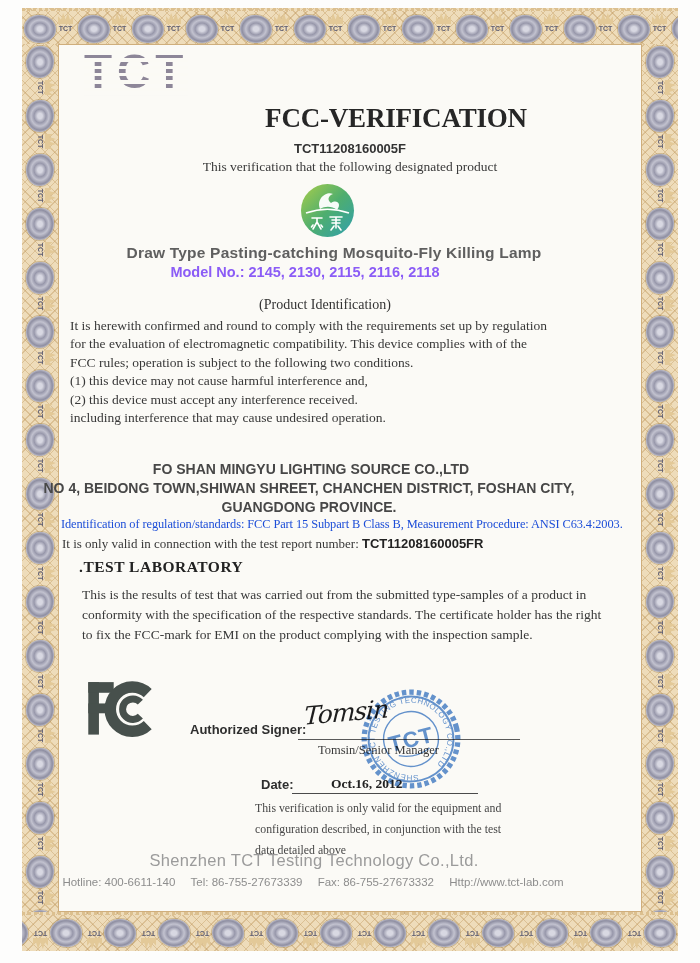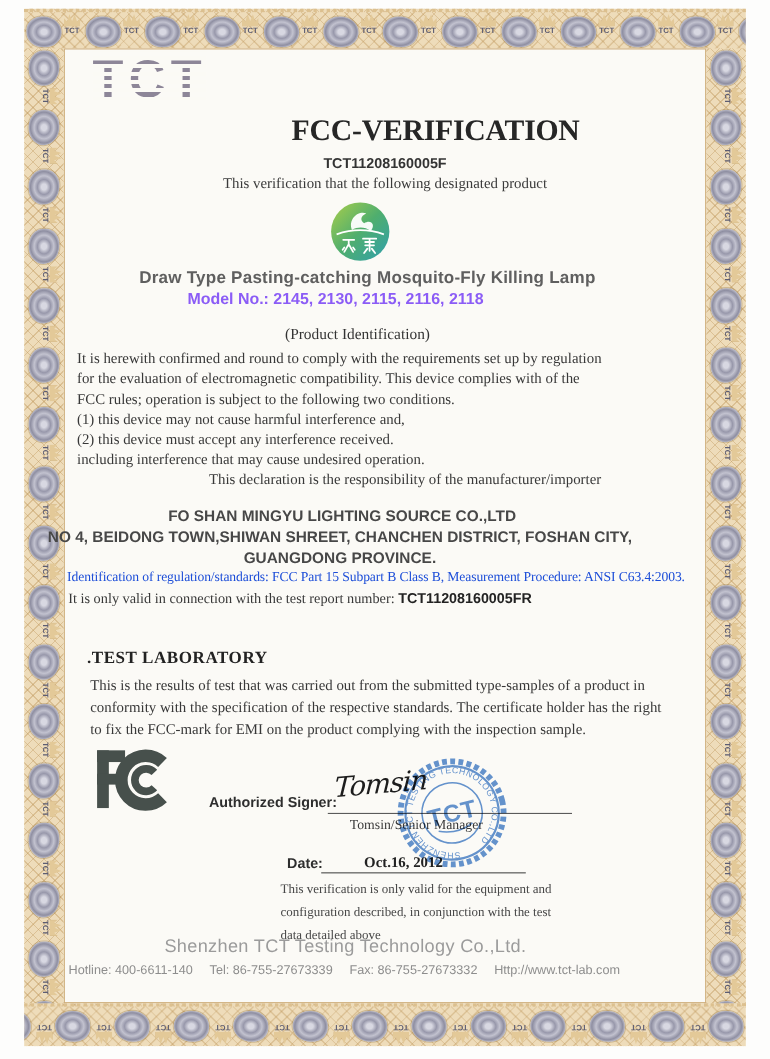--- a/index.html
+++ b/index.html
@@ -61,22 +61,22 @@
   .decl-resp{left:190px;top:428px;font:13.5px "Liberation Serif",serif;color:#383838;}
 
   .mfr-name{left:299px;top:461px;font:bold 14px "Liberation Sans",sans-serif;color:#474747;margin-left:12px;}
   .mfr-addr1{left:309px;top:480px;font:bold 14px "Liberation Sans",sans-serif;color:#474747;}
   .mfr-addr2{left:309px;top:499px;font:bold 14px "Liberation Sans",sans-serif;color:#474747;}
 
   .std-line{left:61px;top:517px;font:12.4px "Liberation Serif",serif;color:#1d4ed8;letter-spacing:-0.1px;}
   .valid-line{left:62px;top:536px;font:13px "Liberation Serif",serif;color:#383838;}
   .valid-line .report-no{font:bold 13px "Liberation Sans",sans-serif;color:#222;}
 
-  .lab-head{left:79px;top:558px;font:bold 15.5px "Liberation Serif",serif;color:#222;letter-spacing:0.5px;margin-top:32px;}
-  .lab-body{left:82px;top:613px;font:13.5px "Liberation Serif",serif;color:#383838;line-height:20.2px;}
+  .lab-head{left:79px;top:558px;font:bold 15.5px "Liberation Serif",serif;color:#222;letter-spacing:0.5px;}
+  .lab-body{left:82px;top:585px;font:13.5px "Liberation Serif",serif;color:#383838;line-height:20.2px;}
   .lab-body div{white-space:nowrap;}
 
   .fcc-logo{left:85px;top:677px;width:82px;height:66px;}
 
   .auth-label{left:190px;top:722px;font:bold 13px "Liberation Sans",sans-serif;color:#2e2e2e;}
   .sig-line{left:298px;top:700px;width:222px;height:39px;border-bottom:1px solid #5a5a5a;}
   .sig-script{left:304px;top:698px;font:italic 25px "DejaVu Serif",serif;color:#1d1d1d;
     transform:rotate(-5deg) skewX(-8deg);letter-spacing:-1px;z-index:3;}
   .signer-title{left:318px;top:743px;font:12.5px "Liberation Serif",serif;color:#3a3a3a;z-index:1;}
 
@@ -489,21 +489,20 @@
   <div class="abs ctr nowrap prod-id">(Product Identification)</div>
 
   <div class="abs decl">
     <div>It is herewith confirmed and round to comply with the requirements set up by regulation</div>
     <div>for the evaluation of electromagnetic compatibility. This device complies with of the</div>
     <div>FCC rules; operation is subject to the following two conditions.</div>
     <div>(1)  this device may not cause harmful interference and,</div>
     <div>(2)  this device must accept any interference received.</div>
     <div>including interference that may cause undesired operation.</div>
   </div>
-  <div class="abs nowrap decl-resp">This declaration is the responsibility of the manufacturer/importer</div>
 
   <div class="abs ctr nowrap mfr-name">FO SHAN MINGYU LIGHTING SOURCE CO.,LTD</div>
   <div class="abs ctr nowrap mfr-addr1">NO 4, BEIDONG TOWN,SHIWAN SHREET, CHANCHEN DISTRICT, FOSHAN CITY,</div>
   <div class="abs ctr nowrap mfr-addr2">GUANGDONG PROVINCE.</div>
 
   <div class="abs nowrap std-line">Identification of regulation/standards: FCC Part 15 Subpart B Class B, Measurement Procedure: ANSI C63.4:2003.</div>
   <div class="abs nowrap valid-line">
     <span>It is only valid in connection with the test report number: </span><span class="report-no">TCT11208160005FR</span>
   </div>
 

